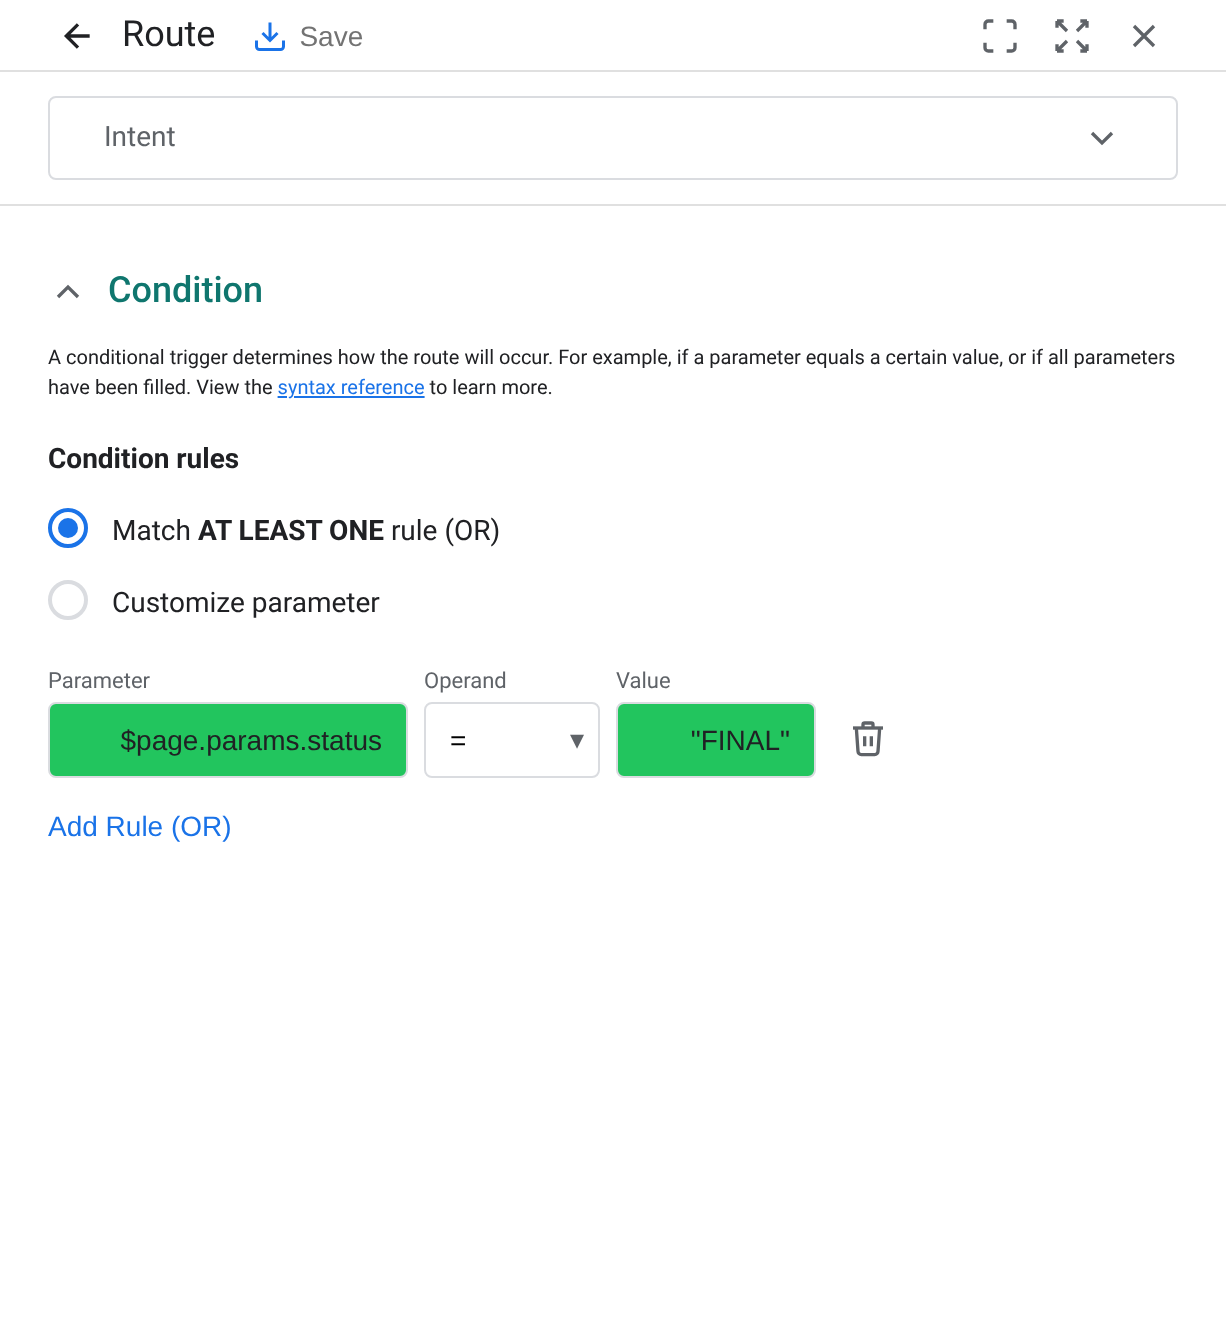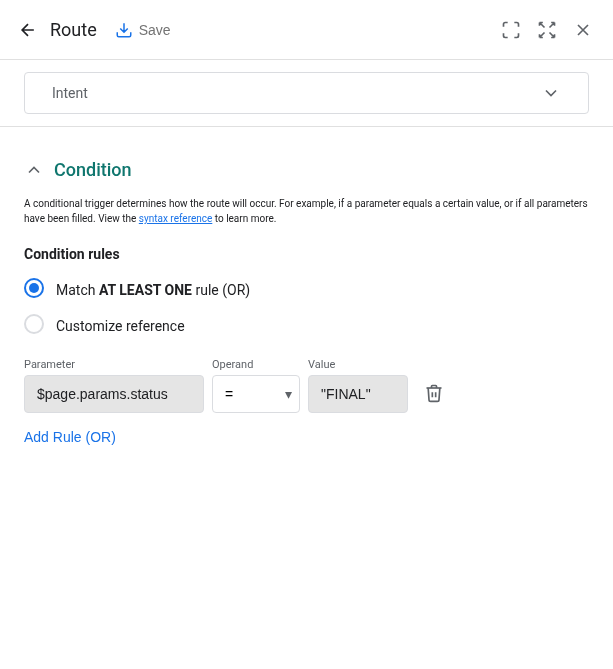--- a/index.html
+++ b/index.html
@@ -10,23 +10,23 @@
       width: 613px;
       min-height: 669px;
       color: #202124;
       overflow: hidden;
     }
 
     
     .header {
       display: flex;
       align-items: center;
-      padding: 8px 14px;
+      padding: 8px 25px;
       border-bottom: 1px solid #e0e0e0;
-      height: 60px;
+      height: 36px;
     }
     .header-left {
       display: flex;
       align-items: center;
       gap: 8px;
       flex: 1;
     }
     .back-btn {
       background: none;
       border: none;
@@ -196,22 +196,23 @@
     .field-label {
       font-size: 11px;
       color: #5f6368;
     }
     .field-input {
       border: 1px solid #dadce0;
       border-radius: 4px;
       padding: 10px 12px;
       font-size: 14px;
       color: #202124;
-      background: #e5e5e5;
+      background: #22c55e;
       outline: none;
+      text-align: right;
     }
     .parameter-field {
       width: 180px;
     }
     .operand-select {
       width: 88px;
       border: 1px solid #dadce0;
       border-radius: 4px;
       padding: 10px 28px 10px 12px;
       font-size: 14px;
@@ -324,21 +325,21 @@
   <div class="radio-group">
 
     <div class="radio-option">
       <div class="radio-circle selected"></div>
       <span class="radio-text">Match <strong>AT LEAST ONE</strong> rule (OR)</span>
     </div>
 
 
     <div class="radio-option">
       <div class="radio-circle"></div>
-      <span class="radio-text">Customize reference</span>
+      <span class="radio-text">Customize parameter</span>
     </div>
   </div>
 
   
   <div class="rule-row">
     <div class="field-group">
       <label class="field-label">Parameter</label>
       <input class="field-input parameter-field" type="text" value="$page.params.status" style="">
     </div>
     <div class="field-group">

